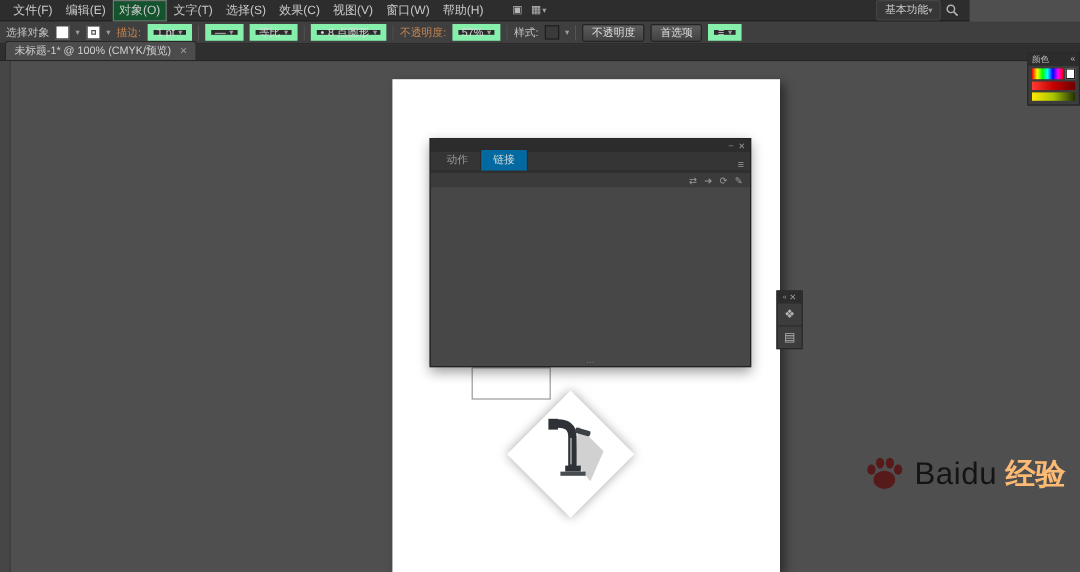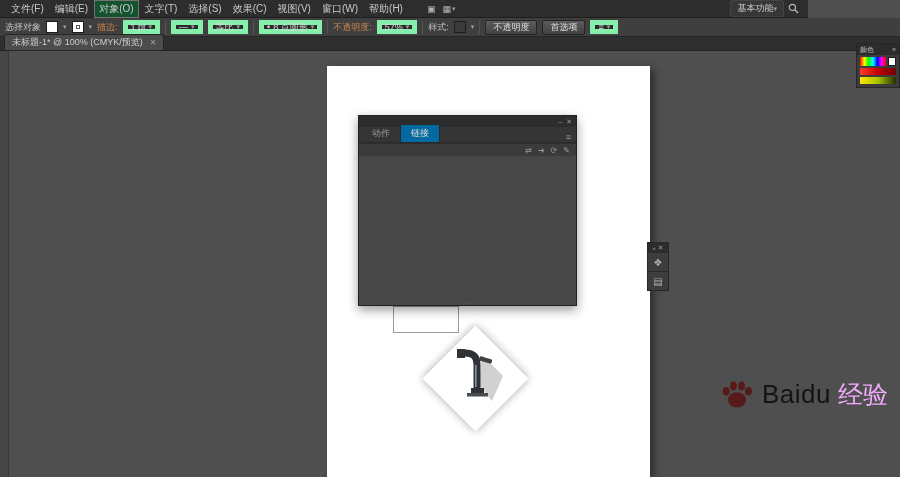--- a/index.html
+++ b/index.html
@@ -48,21 +48,21 @@
 
   
   .path-outline{position:absolute;left:393px;top:255px;width:66px;height:27px;border:1px solid #9a9a9a}
 
   
   .diamond{position:absolute;left:438px;top:290px;width:75px;height:75px;background:#fff;
     transform:rotate(45deg);box-shadow:0 0 9px rgba(0,0,0,.35);overflow:hidden}
   .diamond .art{position:absolute;left:2px;top:2px;width:71px;height:71px;transform:rotate(-45deg)}
 
   
-  .panel{position:absolute;left:358px;top:64px;width:219px;height:191px;background:#474747;
+  .panel{position:absolute;left:358px;top:64px;width:268px;height:191px;background:#474747;
     border:1px solid #222;box-shadow:0 4px 10px rgba(0,0,0,.4)}
   .panel-titlebar{height:11px;background:#2c2c2c;display:flex;align-items:center;justify-content:flex-end;
     gap:4px;padding:0 4px;color:#9a9a9a;font-size:7px}
   .panel-tabs{height:16px;background:#353535;display:flex;align-items:flex-end;padding-left:3px;
     border-bottom:1px solid #2a2a2a;font-size:9px}
   .ptab{padding:2px 10px;color:#9a9a9a}
   .ptab.active{background:#0369a1;color:#dcdcdc;border:1px solid #2a2a2a;border-bottom:none;border-radius:2px 2px 0 0}
   .panel-tabs .pmenu{margin-left:auto;color:#9a9a9a;font-size:9px;padding:0 5px}
   .panel-body{height:150px;background:#454545;overflow:hidden}
   .link-row{height:22px;display:flex;align-items:center;gap:8px;padding:0 8px;
@@ -88,21 +88,21 @@
   .cp-row{display:flex;align-items:center;gap:2px;padding:2px 3px 0 3px}
   .cp-spectrum{width:28px;height:9px;background:linear-gradient(90deg,#f00,#ff0,#0f0,#0ff,#00f,#f0f,#f00)}
   .cp-white{width:9px;height:9px;background:#fff;border:1px solid #1c1c1c}
   .cp-red{width:38px;height:7px;background:linear-gradient(90deg,#ff3b30,#c40000,#6d0000)}
   .cp-yellow{width:38px;height:7px;background:linear-gradient(90deg,#ffe600,#a7c400,#203000);margin-bottom:3px}
 
   
   .watermark{position:absolute;right:12px;top:376px;display:flex;flex-direction:column;align-items:flex-end}
   .wm-row{display:flex;align-items:center;gap:7px}
   .wm-brand{font-size:26px;font-weight:normal;color:#141414;letter-spacing:.5px}
-  .wm-suffix{font-size:25px;font-weight:normal;color:#f0abfc}
+  .wm-suffix{font-size:25px;font-weight:bold;color:#fdba74}
   .wm-url{font-size:15px;color:#4f4f4f;margin-top:3px;letter-spacing:.5px}
 
   .tiny{font-size:7px;color:#9d9d9d}
 </style>
 </head>
 <body>
 
 <div class="menubar">
   <span class="menu-item">文件(F)</span>
   <span class="menu-item">编辑(E)</span>

